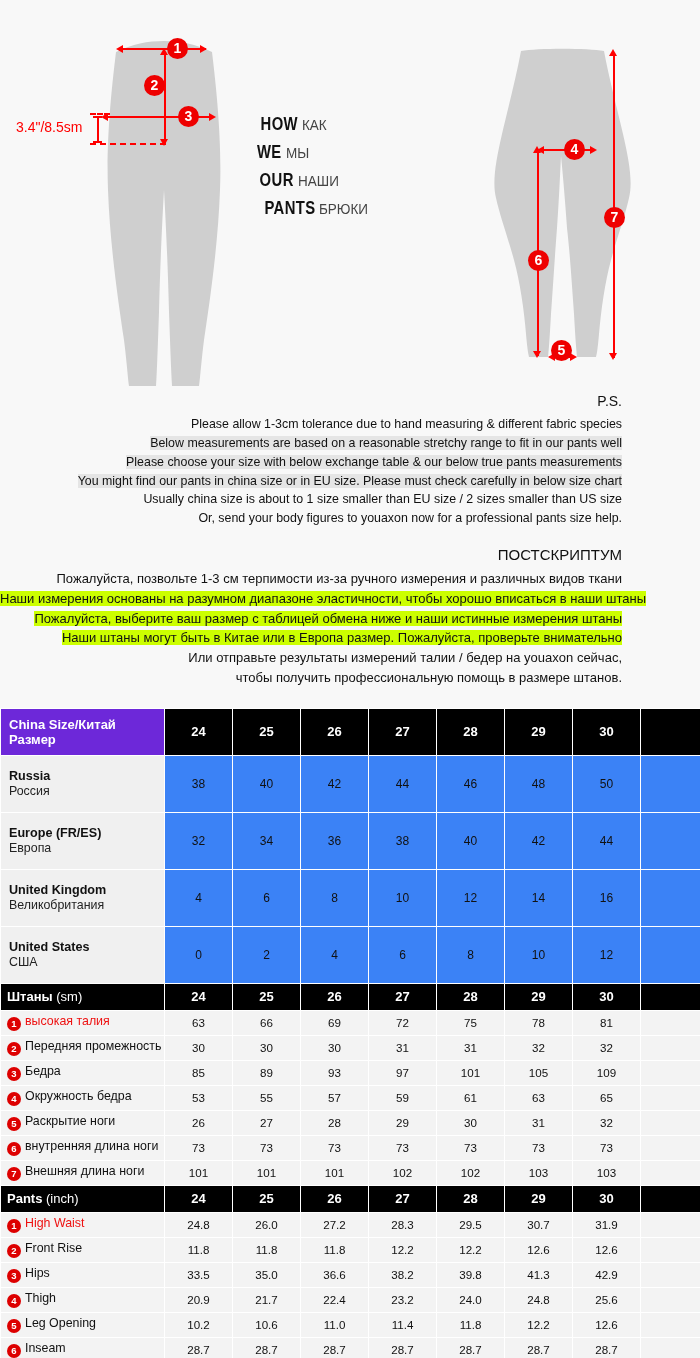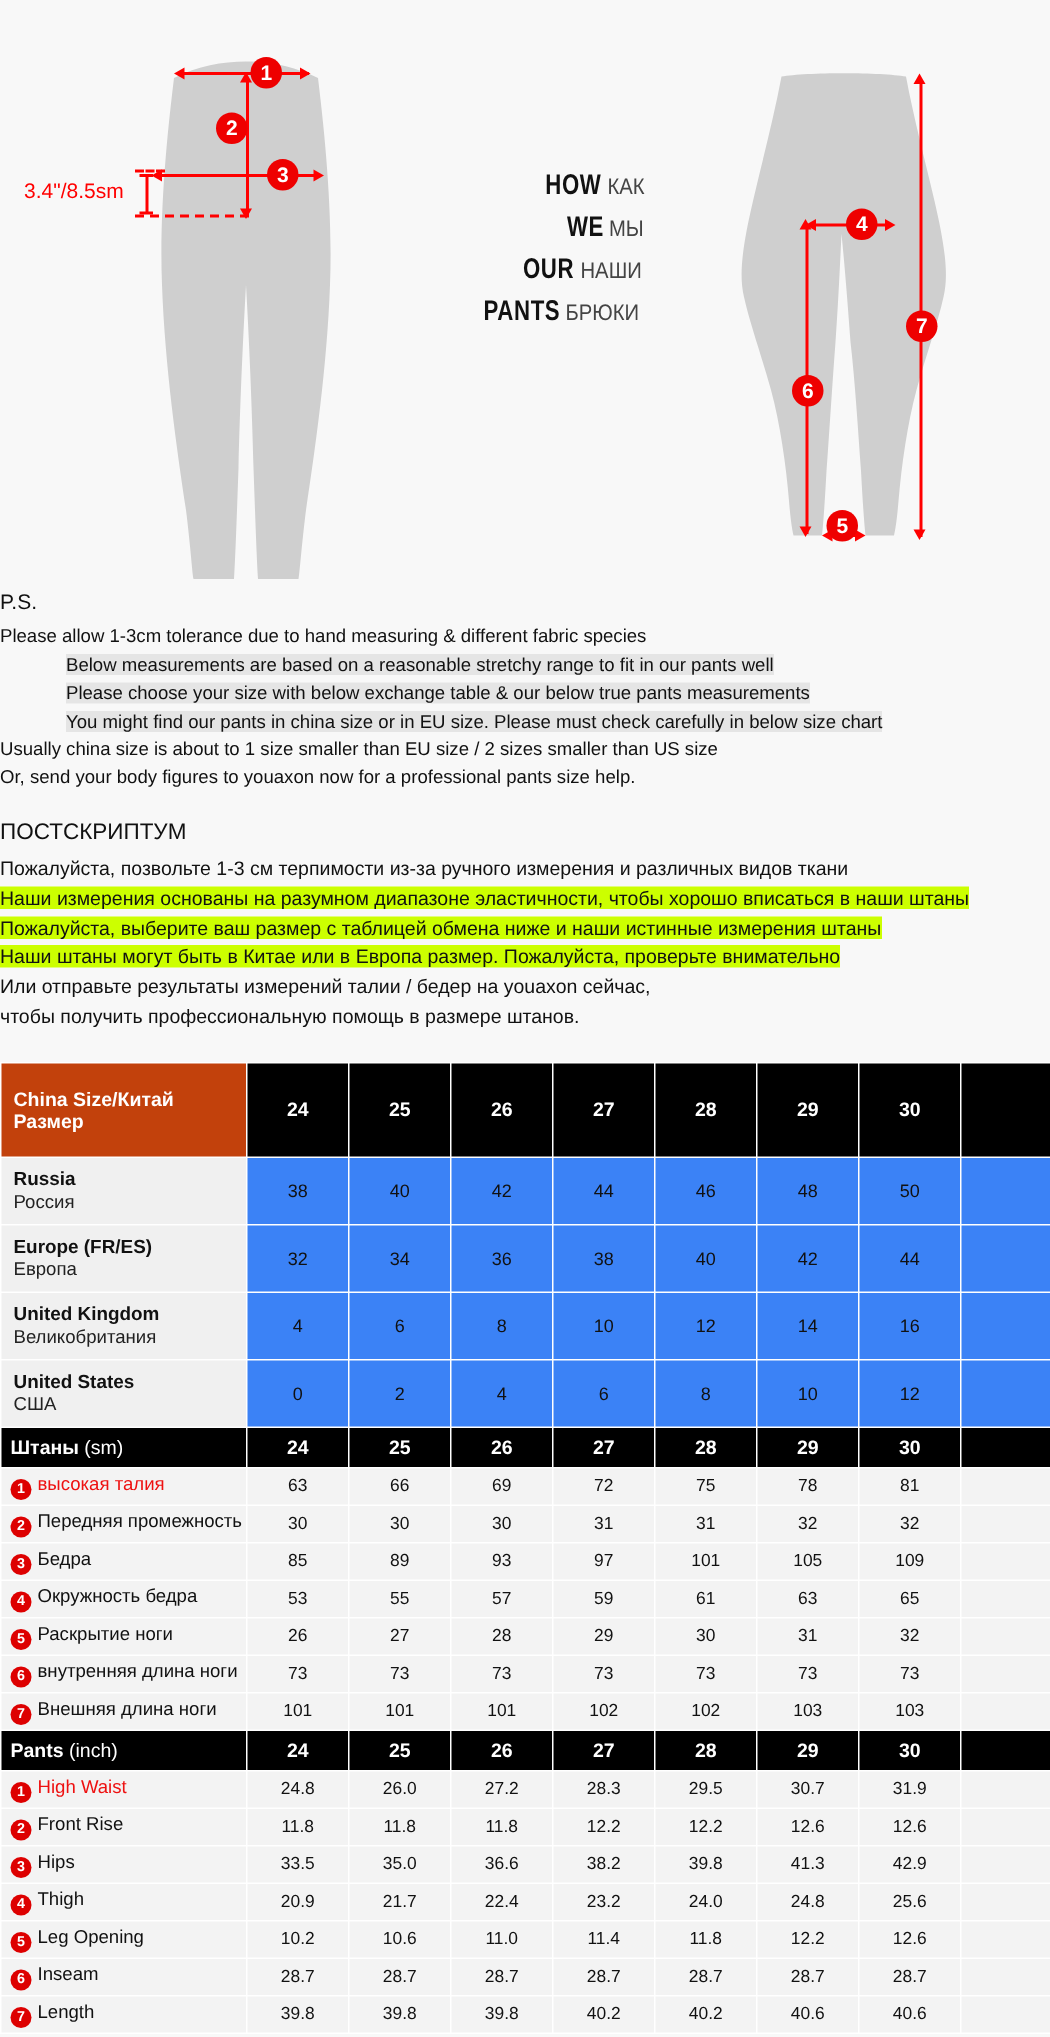--- a/index.html
+++ b/index.html
@@ -63,23 +63,23 @@
     position: absolute;
     color: #ff0000;
     font-size: 14px;
     font-family: "Liberation Sans", sans-serif;
     white-space: nowrap;
   }
 
   
   .headline {
     position: absolute;
-    left: 232px; top: 110px;
+    left: 250px; top: 110px;
     width: 200px;
-    text-align: right;
+    text-align: left;
     line-height: 1.48;
   }
   .headline .ln { white-space: nowrap; }
   .headline .en {
     font-family: "Liberation Sans", sans-serif;
     font-weight: bold;
     font-size: 19px;
     letter-spacing: 0.5px;
     color: #111;
     transform: scaleX(0.78);
@@ -90,21 +90,21 @@
     font-family: "Liberation Sans", sans-serif;
     font-size: 15px;
     color: #444;
     transform: scaleX(0.9);
     display: inline-block;
     transform-origin: left center;
     margin-left: 4px;
   }
 
   
-  .notes { width: 622px; text-align: left; }
+  .notes { width: 622px; text-align: right; }
   .ps-title {
     font-size: 14px; color: #111; margin-bottom: 6px;
     font-family: "Liberation Sans", sans-serif;
   }
   .ps-title.ru { font-size: 15px; }
   .note-line {
     font-size: 12.4px;
     color: #111;
     line-height: 1.52;
     white-space: nowrap;
@@ -121,25 +121,25 @@
     width: 700px;
     background: #ffffff;
     table-layout: fixed;
     font-family: "Liberation Sans", sans-serif;
   }
   .tbl td { padding: 0; }
   col.lab { width: 163px; }
   col.c   { width: 67px; }
 
   .hdr-red {
-    background: #c2410c;
+    background: #6d28d9;
     color: #ffffff;
     font-weight: bold;
     font-size: 13px;
-    padding: 16px 8px !important;
+    padding: 0 8px !important;
     height: 46px;
     text-align: left;
   }
   .hdr-blk {
     background: #000000;
     color: #ffffff;
     font-weight: bold;
     font-size: 13px;
     height: 46px;
     text-align: center;
@@ -157,21 +157,21 @@
     background: #000000;
     color: #ffffff;
     font-weight: bold;
     font-size: 13px;
     height: 26px;
     text-align: center;
   }
   .lab-cell {
     background: #f0f0f0;
     height: 44px;
-    padding: 0 8px !important;
+    padding: 12px 8px !important;
     text-align: left;
     line-height: 1.28;
   }
   .lab-cell .en { font-weight: bold; font-size: 12.6px; color: #111; display: block; }
   .lab-cell .ru { font-size: 12.4px; color: #222; display: block; }
   .val-cell {
     background: #3b82f6;
     height: 44px;
     text-align: center;
     font-size: 12px;

